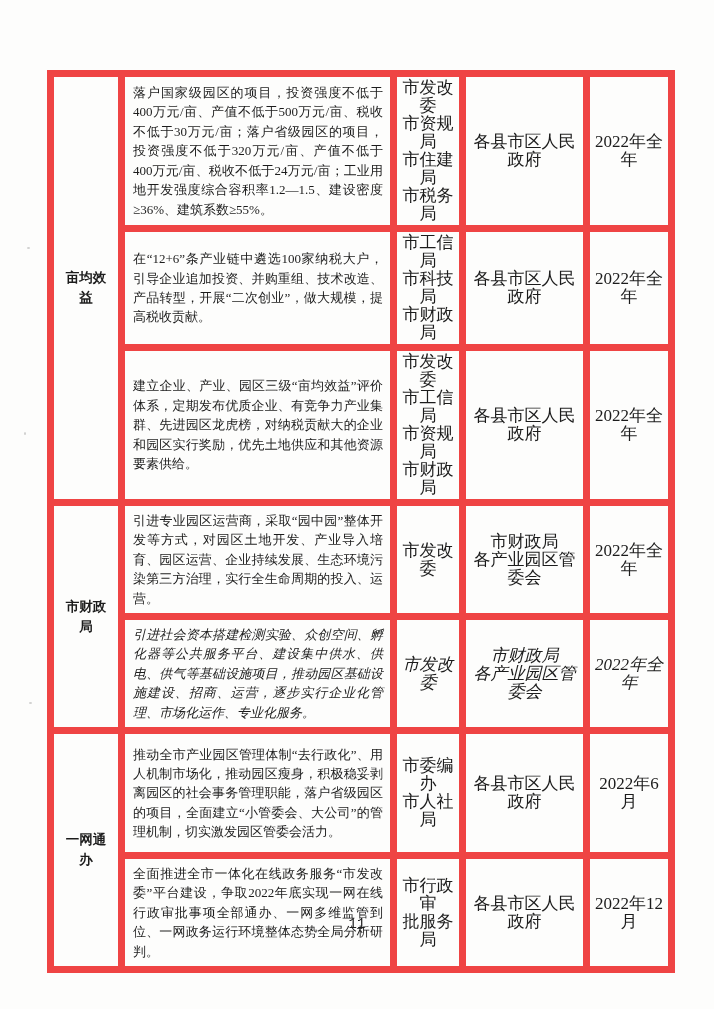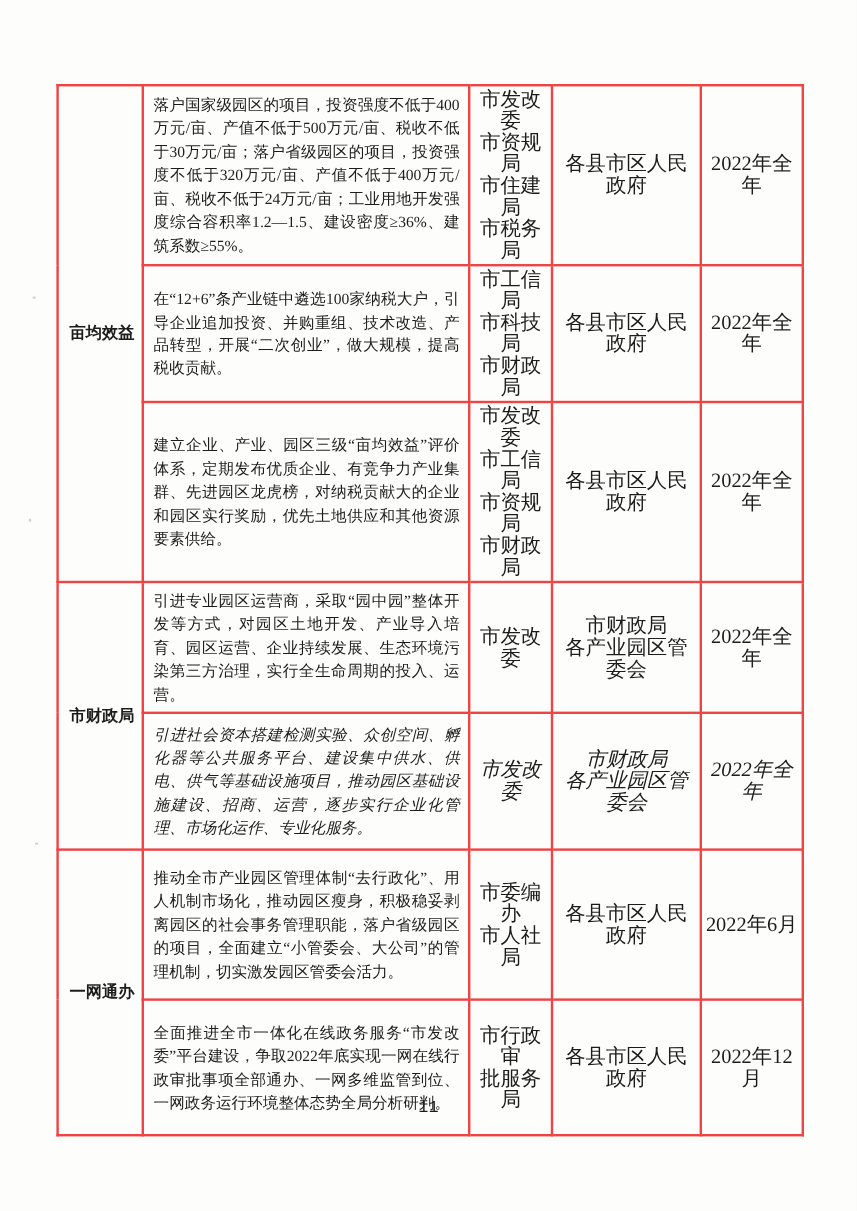--- a/index.html
+++ b/index.html
@@ -15,27 +15,27 @@
   }
   .scan-speck{
     position:absolute;background:#9a9a96;border-radius:50%;
     opacity:.45;
   }
   table.doc-table{
     position:absolute;left:47px;top:70px;width:621px;
     border-collapse:collapse;table-layout:fixed;
   }
   table.doc-table td{
-    border:2px solid #ef4444;
+    border:7px solid #ef4444;
     vertical-align:middle;
     overflow:hidden;
   }
   td.cat{
     font-weight:bold;
-    text-align:right;
+    text-align:center;
     font-size:13.5px;line-height:20px;
     padding:2px 6px;
   }
   td.task{
     font-size:13px;line-height:19.4px;
     padding:5px 7px 5px 8px;
     text-align:justify;
   }
   td.ctr{
     font-size:17px;line-height:18px;

